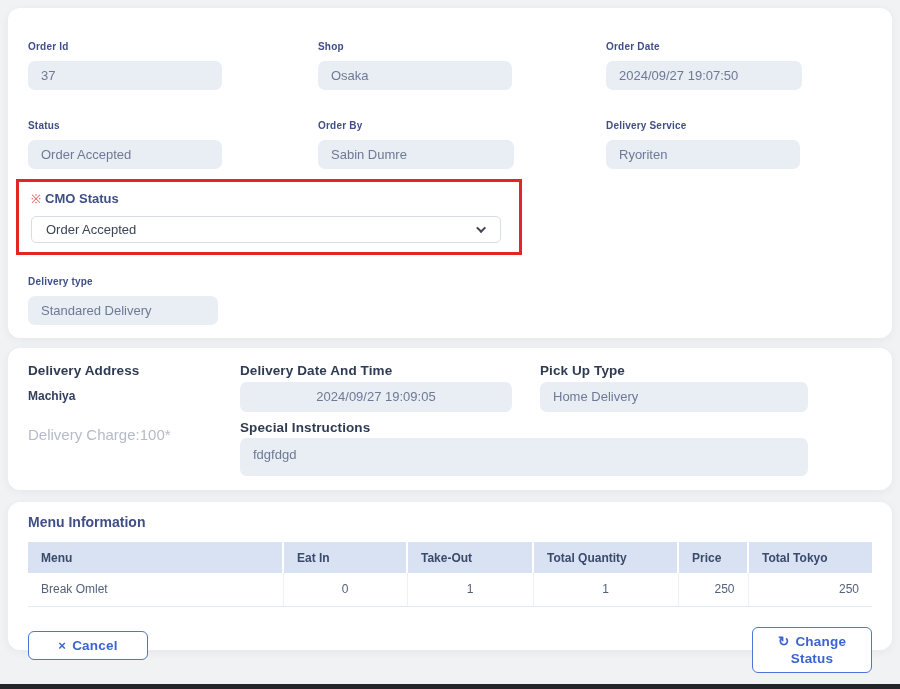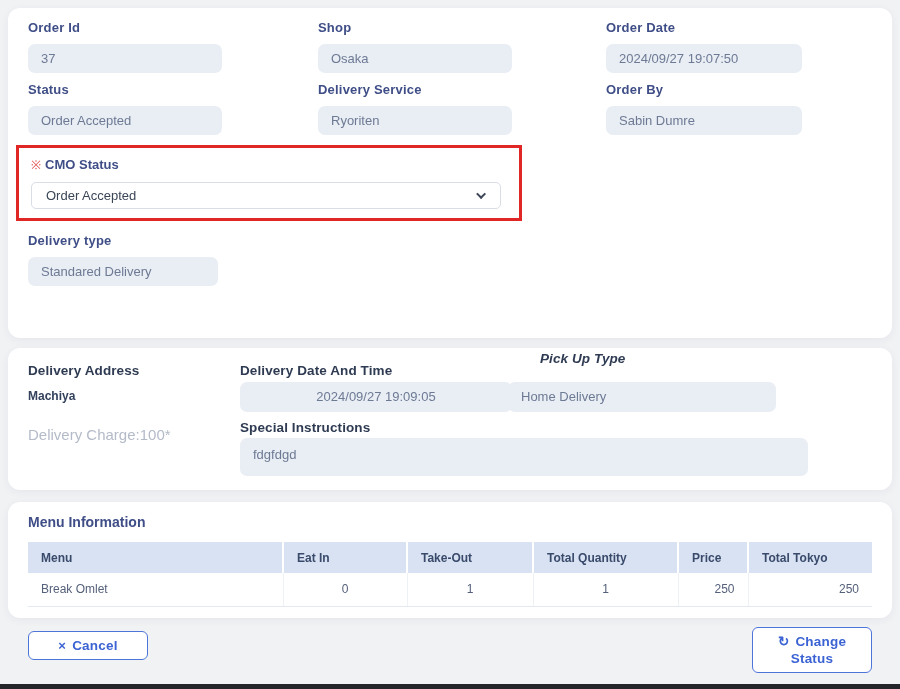--- a/index.html
+++ b/index.html
@@ -12,31 +12,31 @@
   }
   .card {
     position:absolute;
     left:8px; right:8px;
     background:#ffffff;
     border-radius:12px;
     box-shadow:0 2px 8px rgba(40,50,80,0.06);
   }
   #card-order { top:8px; height:330px; padding:12px 20px 0 20px; }
   #card-delivery { top:348px; height:142px; }
-  #card-menu { top:502px; height:116px; padding:12px 20px 0 20px; }
+  #card-menu { top:502px; height:148px; padding:12px 20px 0 20px; }
 
   
   .fields-grid {
     display:grid;
     grid-template-columns:290px 288px 1fr;
   }
   .field { margin-bottom:9px; }
   .field-label {
-    font-size:13px; font-weight:700; color:#3f4e87;
-    letter-spacing:.2px; margin-bottom:9px;
+    font-size:10px; font-weight:700; color:#3f4e87;
+    letter-spacing:.2px; margin-bottom:9px;margin-top:21px;
   }
   .field-input {
     width:194px; height:29px;
     background:#e9edf4; border-radius:7px;
     line-height:29px; padding:0 13px;
     font-size:13px; color:#6d7a94;
     white-space:nowrap; overflow:hidden;
   }
   .field-input.wide { width:196px; }
 
@@ -145,27 +145,27 @@
     <div class="field">
       <div class="field-label">Order Date</div>
       <div class="field-input wide">2024/09/27 19:07:50</div>
     </div>
 
     <div class="field">
       <div class="field-label">Status</div>
       <div class="field-input">Order Accepted</div>
     </div>
     <div class="field">
+      <div class="field-label">Order By</div>
+      <div class="field-input wide">Sabin Dumre</div>
+    </div>
+
+    <div class="field">
       <div class="field-label">Delivery Service</div>
       <div class="field-input">Ryoriten</div>
-    </div>
-
-    <div class="field">
-      <div class="field-label">Order By</div>
-      <div class="field-input wide">Sabin Dumre</div>
     </div>
     <div></div>
       <div></div>
   </div>
 
   <div class="cmo-box">
     <div class="cmo-label">
       <span class="req-mark">※</span><span>CMO Status</span>
     </div>
     <div class="cmo-select">
@@ -181,22 +181,22 @@
 </div>
 
 <div class="card" id="card-delivery">
   <div class="abs hd" style="left:20px; top:15px;">Delivery Address</div>
   <div class="abs addr-name" style="left:20px; top:41px;">Machiya</div>
   <div class="abs addr-charge" style="left:20px; top:78px;">Delivery Charge:100*</div>
 
   <div class="abs hd" style="left:232px; top:15px;">Delivery Date And Time</div>
   <div class="abs ro-input" style="left:232px; top:34px; width:272px;text-align:center;">2024/09/27 19:09:05</div>
 
-  <div class="abs hd" style="left:532px; top:3px;font-style:italic;">Pick Up Type</div>
-  <div class="abs ro-input" style="left:500px; top:34px; width:268px;">Home Delivery</div>
+  <div class="abs hd" style="left:532px; top:15px;">Pick Up Type</div>
+  <div class="abs ro-input" style="left:532px; top:34px; width:268px;">Home Delivery</div>
 
   <div class="abs hd" style="left:232px; top:72px;">Special Instructions</div>
   <div class="abs ro-area" style="left:232px; top:90px; width:568px;">fdgfdgd</div>
 </div>
 
 <div class="card" id="card-menu">
   <div class="menu-title">Menu Information</div>
   <table class="menu">
     <colgroup>
       <col style="width:255px">

